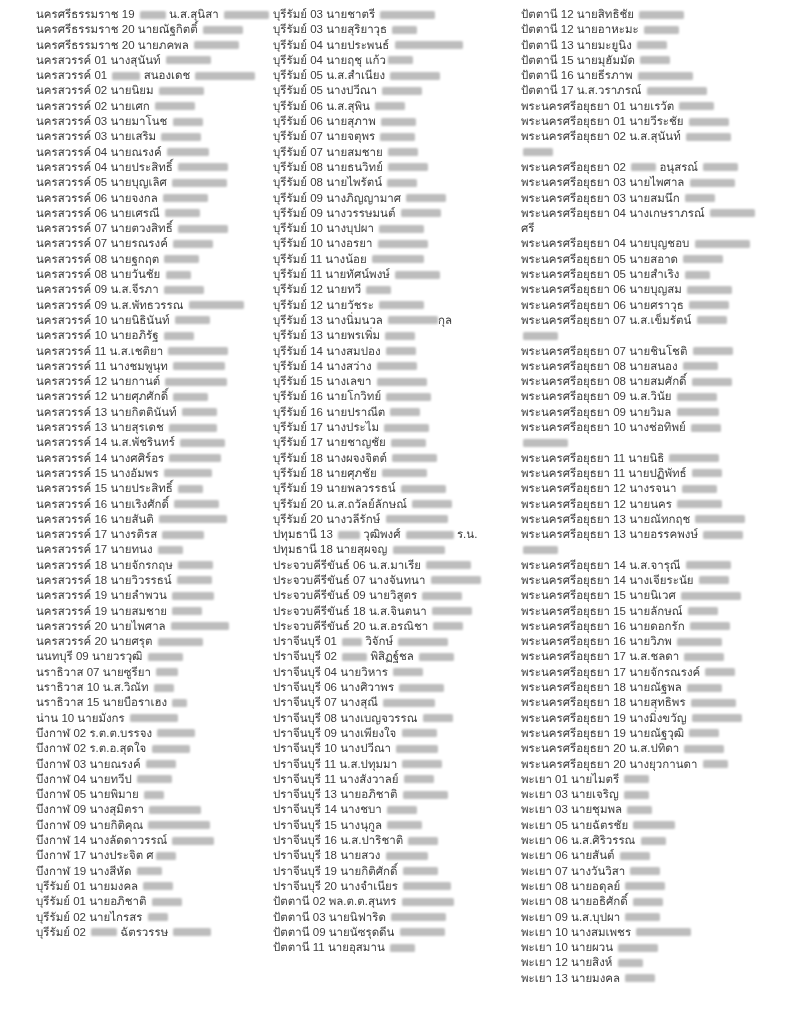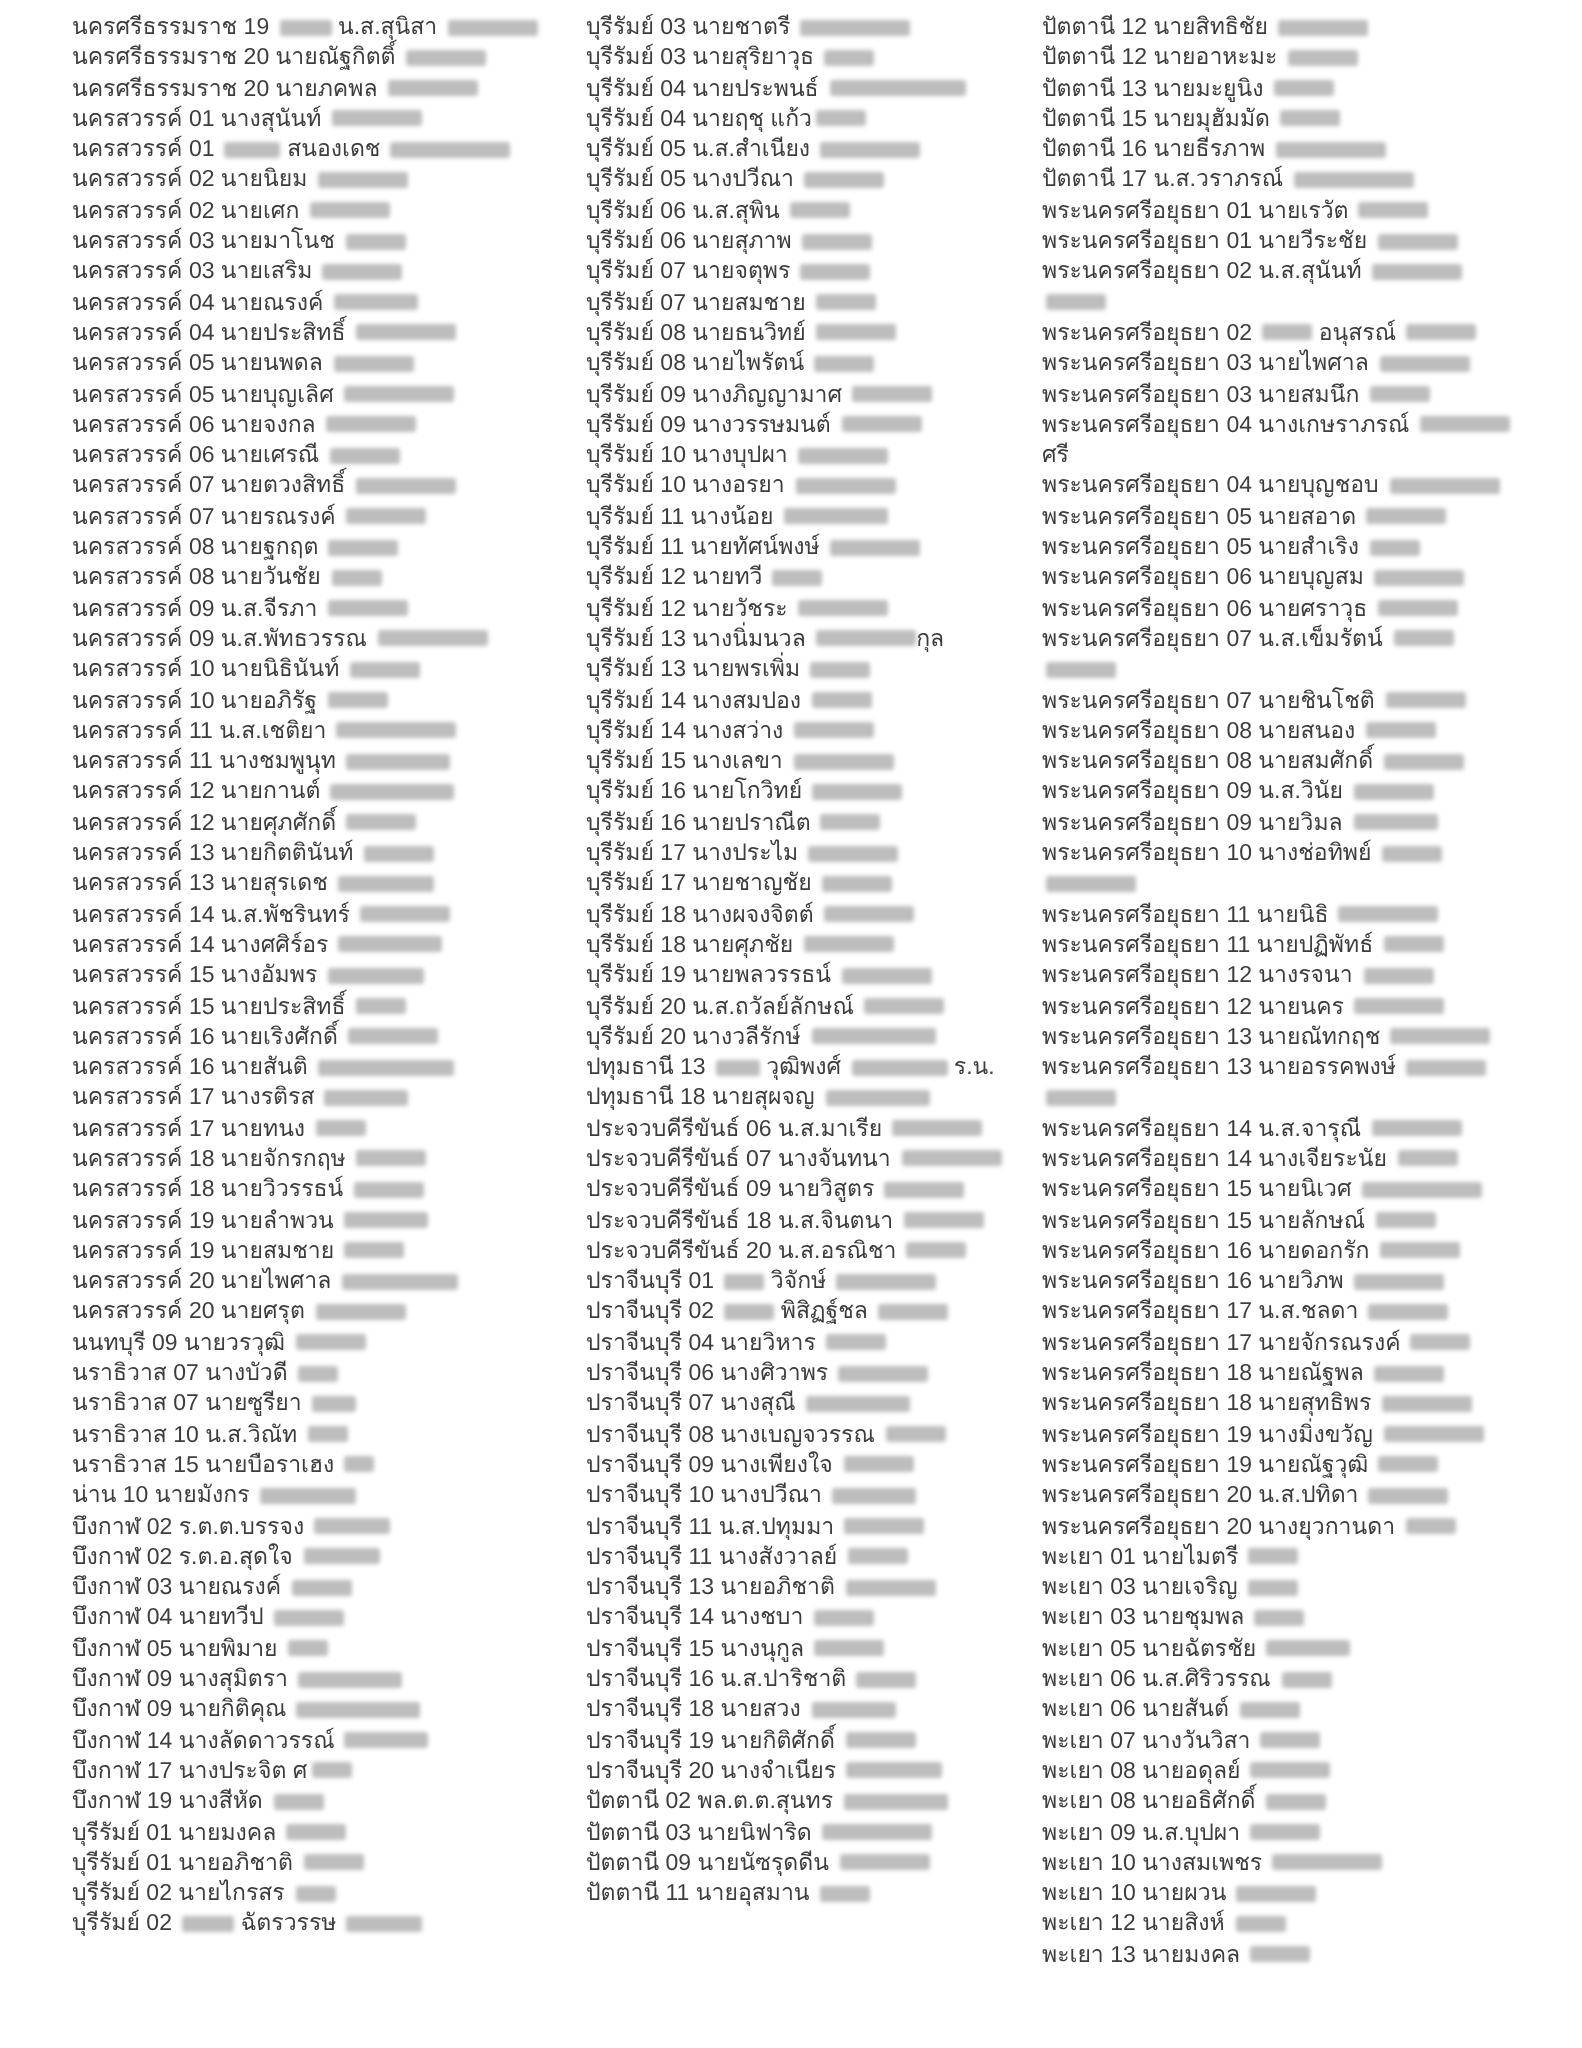--- a/index.html
+++ b/index.html
@@ -1,20 +1,20 @@
 <!DOCTYPE html>
 <html><head>
 <meta charset="utf-8">
 <style>
   html,body{margin:0;padding:0;background:#ffffff;}
   body{width:791px;height:1024px;font-family:"Liberation Sans",sans-serif;}
   .page{position:relative;width:791px;height:1024px;background:#ffffff;color:#3d3d3d;overflow:hidden;}
   .col{position:absolute;top:7px;font-size:11.5px;line-height:15.3px;white-space:nowrap;overflow:hidden;}
   #col0{left:36px;width:249px;}
-  #col1{left:293px;width:233px;}
+  #col1{left:273px;width:233px;}
   #col2{left:521px;width:268px;}
   .line{height:15.3px;}
   .redact{display:inline-block;height:8px;background:#bdbdbd;border-radius:1.5px;
           filter:blur(1.1px);vertical-align:baseline;position:relative;top:0.5px;margin-left:2px;}
 </style>
 </head>
 <body>
 
 <div class="page">
   <div class="col" id="col0">
@@ -22,21 +22,20 @@
       <div class="line">นครศรีธรรมราช 20 นายณัฐกิตติ์ <span class="redact" style="width: 40px;"></span></div>
       <div class="line">นครศรีธรรมราช 20 นายภคพล <span class="redact" style="width: 45px;"></span></div>
       <div class="line">นครสวรรค์ 01 นางสุนันท์ <span class="redact" style="width: 45px;"></span></div>
       <div class="line">นครสวรรค์ 01 <span class="redact" style="width: 28px;"></span> สนองเดช <span class="redact" style="width: 60px;"></span></div>
       <div class="line">นครสวรรค์ 02 นายนิยม <span class="redact" style="width: 45px;"></span></div>
       <div class="line">นครสวรรค์ 02 นายเศก <span class="redact" style="width: 40px;"></span></div>
       <div class="line">นครสวรรค์ 03 นายมาโนช <span class="redact" style="width: 30px;"></span></div>
       <div class="line">นครสวรรค์ 03 นายเสริม <span class="redact" style="width: 40px;"></span></div>
       <div class="line">นครสวรรค์ 04 นายณรงค์ <span class="redact" style="width: 42px;"></span></div>
       <div class="line">นครสวรรค์ 04 นายประสิทธิ์ <span class="redact" style="width: 50px;"></span></div>
-      <div class="line">นครสวรรค์ 05 นายนพดล <span class="redact" style="width: 40px;"></span></div>
       <div class="line">นครสวรรค์ 05 นายบุญเลิศ <span class="redact" style="width: 55px;"></span></div>
       <div class="line">นครสวรรค์ 06 นายจงกล <span class="redact" style="width: 45px;"></span></div>
       <div class="line">นครสวรรค์ 06 นายเศรณี <span class="redact" style="width: 35px;"></span></div>
       <div class="line">นครสวรรค์ 07 นายตวงสิทธิ์ <span class="redact" style="width: 50px;"></span></div>
       <div class="line">นครสวรรค์ 07 นายรณรงค์ <span class="redact" style="width: 40px;"></span></div>
       <div class="line">นครสวรรค์ 08 นายฐกฤต <span class="redact" style="width: 35px;"></span></div>
       <div class="line">นครสวรรค์ 08 นายวันชัย <span class="redact" style="width: 25px;"></span></div>
       <div class="line">นครสวรรค์ 09 น.ส.จีรภา <span class="redact" style="width: 40px;"></span></div>
       <div class="line">นครสวรรค์ 09 น.ส.พัทธวรรณ <span class="redact" style="width: 55px;"></span></div>
       <div class="line">นครสวรรค์ 10 นายนิธินันท์ <span class="redact" style="width: 35px;"></span></div>
@@ -55,21 +54,20 @@
       <div class="line">นครสวรรค์ 16 นายสันติ <span class="redact" style="width: 68px;"></span></div>
       <div class="line">นครสวรรค์ 17 นางรติรส <span class="redact" style="width: 42px;"></span></div>
       <div class="line">นครสวรรค์ 17 นายทนง <span class="redact" style="width: 25px;"></span></div>
       <div class="line">นครสวรรค์ 18 นายจักรกฤษ <span class="redact" style="width: 35px;"></span></div>
       <div class="line">นครสวรรค์ 18 นายวิวรรธน์ <span class="redact" style="width: 35px;"></span></div>
       <div class="line">นครสวรรค์ 19 นายลำพวน <span class="redact" style="width: 42px;"></span></div>
       <div class="line">นครสวรรค์ 19 นายสมชาย <span class="redact" style="width: 30px;"></span></div>
       <div class="line">นครสวรรค์ 20 นายไพศาล <span class="redact" style="width: 58px;"></span></div>
       <div class="line">นครสวรรค์ 20 นายศรุต <span class="redact" style="width: 45px;"></span></div>
       <div class="line">นนทบุรี 09 นายวรวุฒิ <span class="redact" style="width: 35px;"></span></div>
-      <div class="line">นราธิวาส 07 นางบัวดี <span class="redact" style="width: 20px;"></span></div>
       <div class="line">นราธิวาส 07 นายซูรียา <span class="redact" style="width: 22px;"></span></div>
       <div class="line">นราธิวาส 10 น.ส.วิณัท <span class="redact" style="width: 20px;"></span></div>
       <div class="line">นราธิวาส 15 นายบือราเฮง <span class="redact" style="width: 15px;"></span></div>
       <div class="line">น่าน 10 นายมังกร <span class="redact" style="width: 48px;"></span></div>
       <div class="line">บึงกาฬ 02 ร.ต.ต.บรรจง <span class="redact" style="width: 38px;"></span></div>
       <div class="line">บึงกาฬ 02 ร.ต.อ.สุดใจ <span class="redact" style="width: 38px;"></span></div>
       <div class="line">บึงกาฬ 03 นายณรงค์ <span class="redact" style="width: 30px;"></span></div>
       <div class="line">บึงกาฬ 04 นายทวีป <span class="redact" style="width: 35px;"></span></div>
       <div class="line">บึงกาฬ 05 นายพิมาย <span class="redact" style="width: 20px;"></span></div>
       <div class="line">บึงกาฬ 09 นางสุมิตรา <span class="redact" style="width: 52px;"></span></div>

